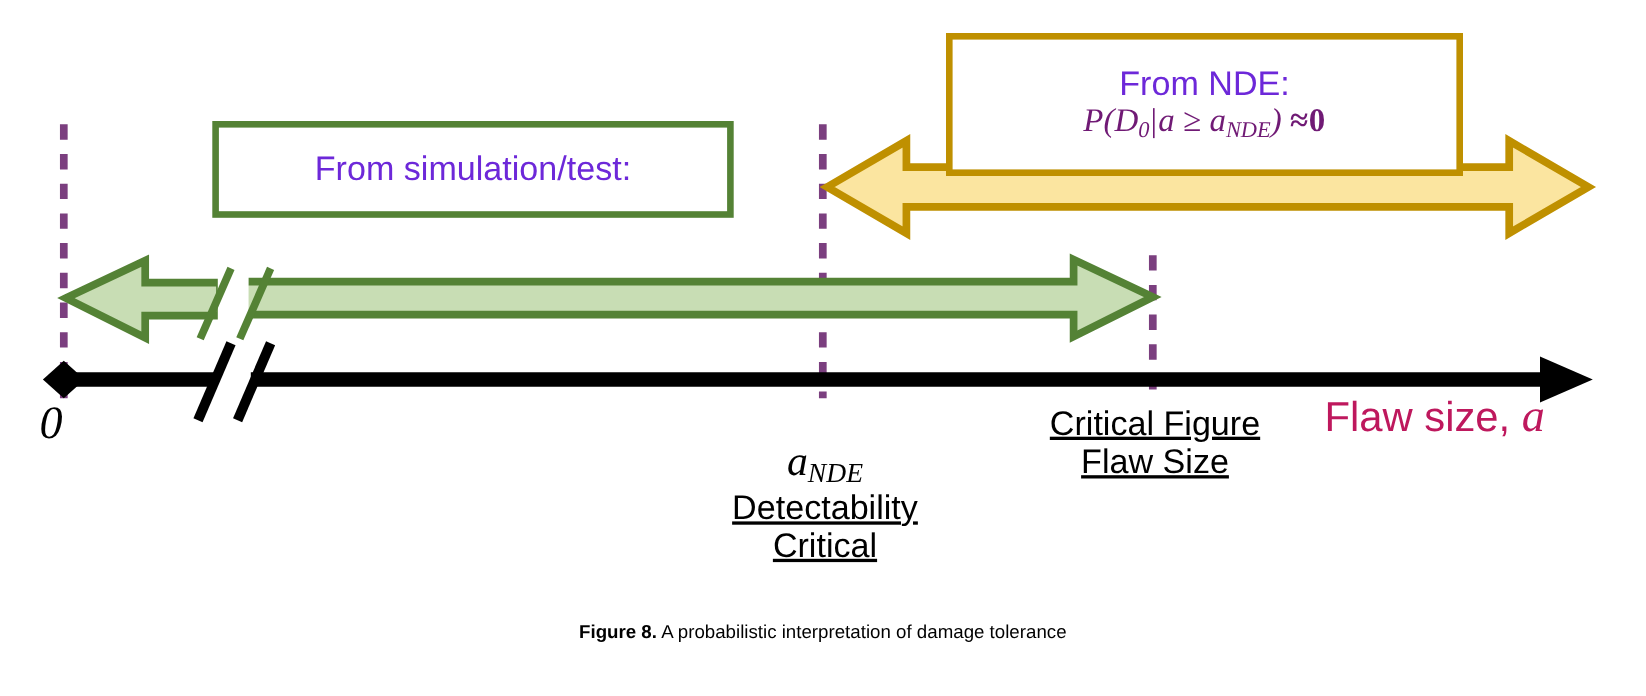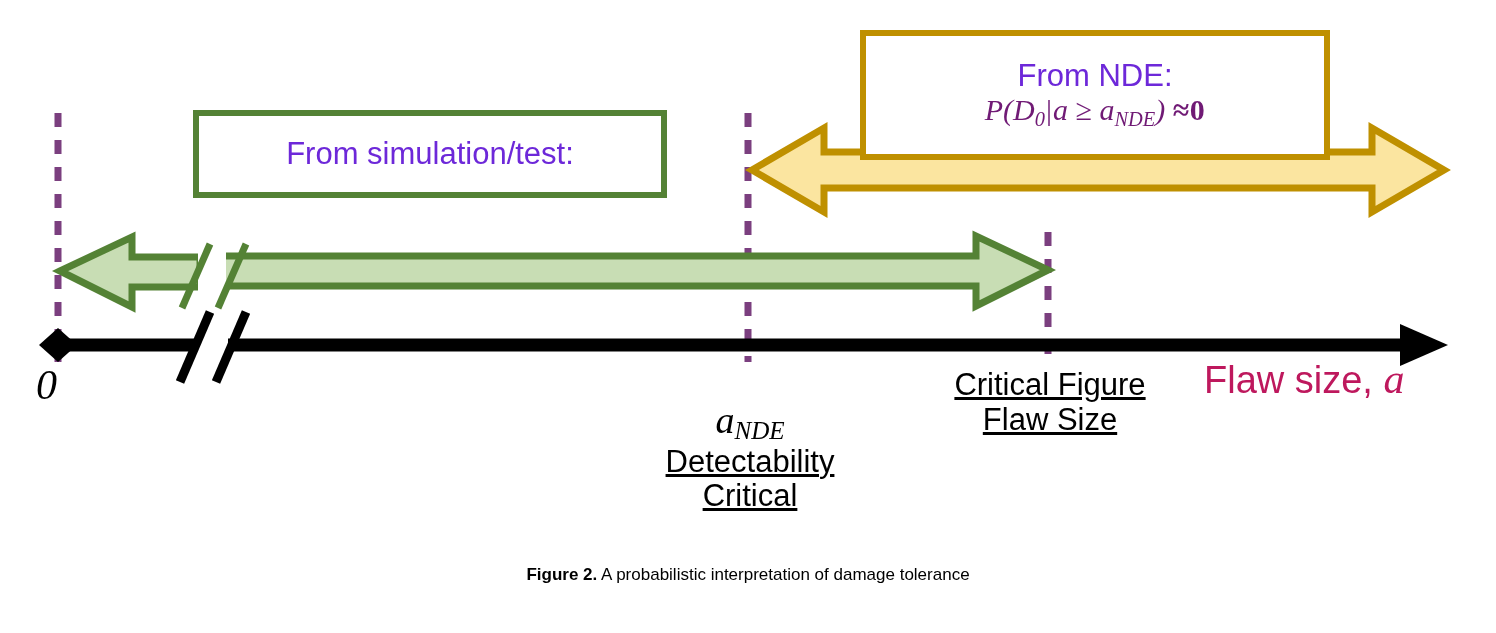--- a/index.html
+++ b/index.html
@@ -244,15 +244,15 @@
     <span class="desc">Critical</span>
   </div>
 
   <div class="axis-label-group" id="label-cifs">
     <span class="desc">Critical Figure</span>
     <span class="desc">Flaw Size</span>
   </div>
 
   <div id="label-axis-title"><span>Flaw size, </span><span class="var">a</span></div>
 
-  <div id="figure-caption"><span class="cap-label">Figure 2.</span><span> A probabilistic interpretation of damage tolerance</span></div>
+  <div id="figure-caption"><span class="cap-label">Figure 8.</span><span> A probabilistic interpretation of damage tolerance</span></div>
 
 </div>
 
 </body></html>

